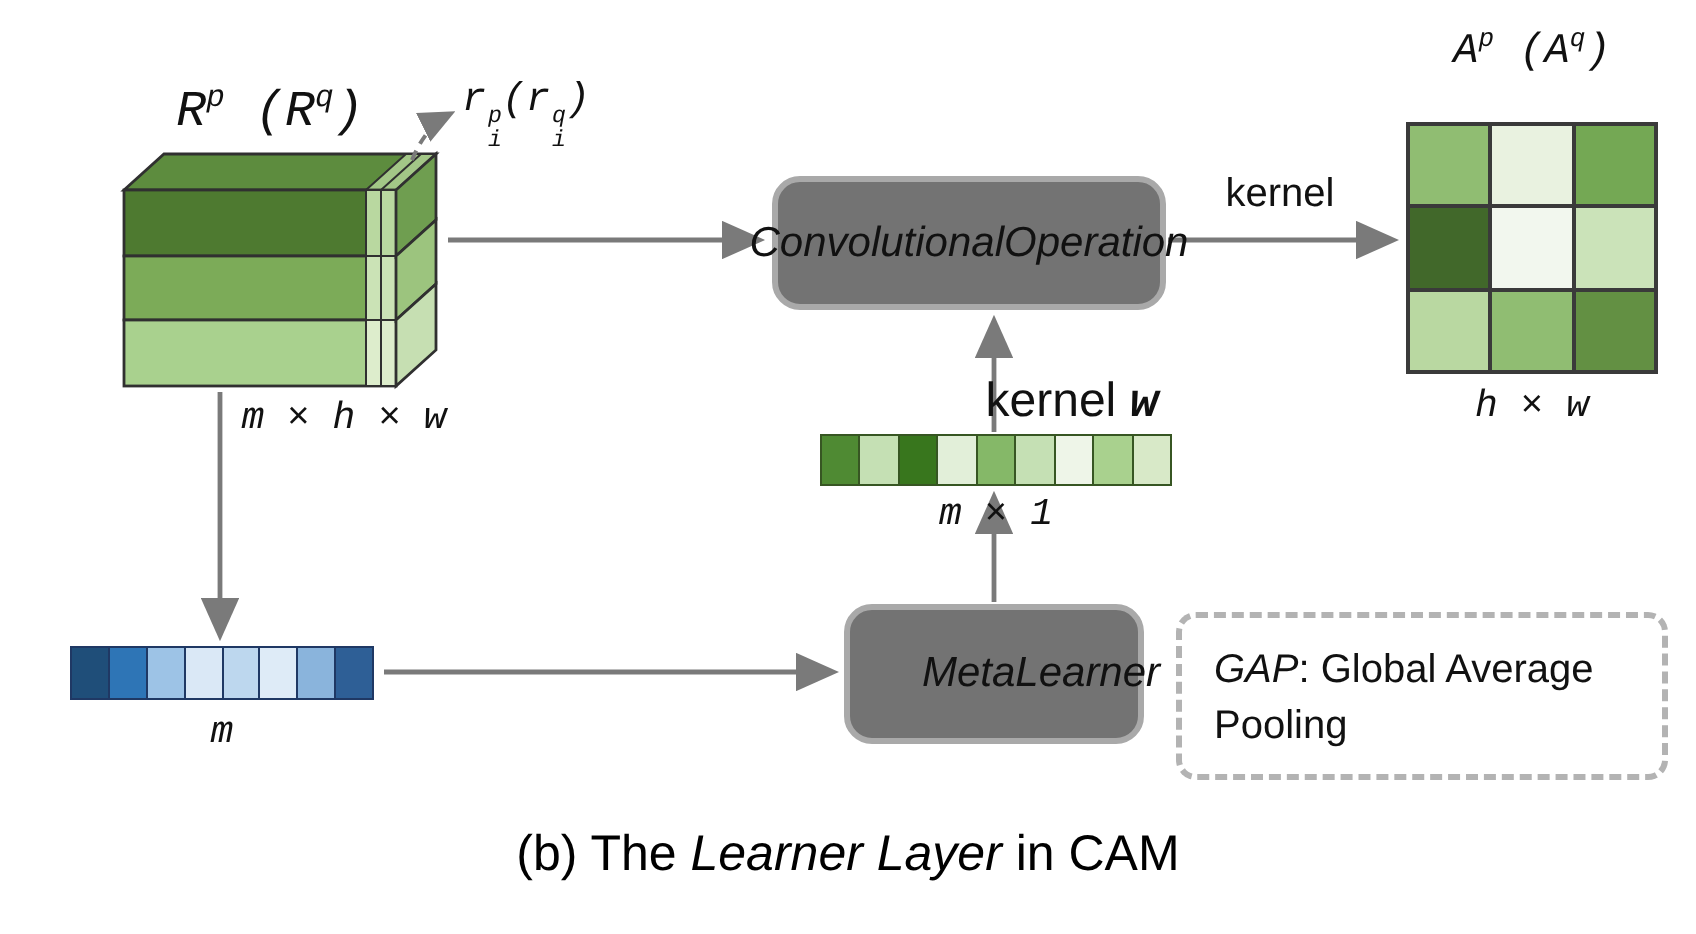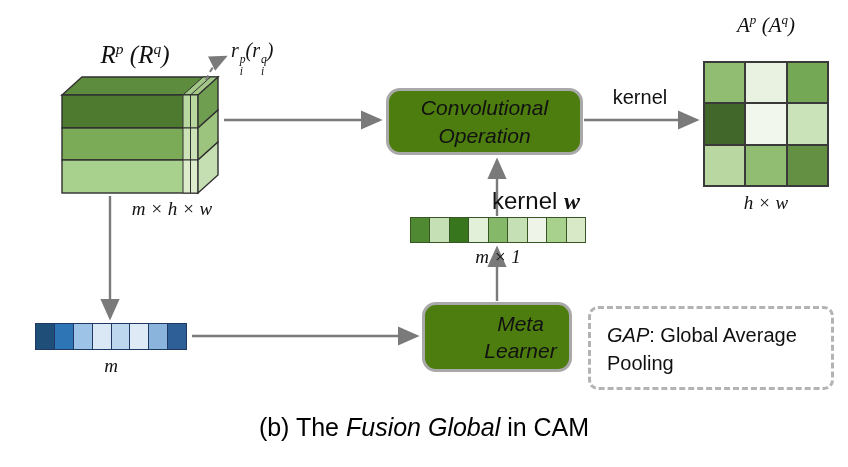--- a/index.html
+++ b/index.html
@@ -7,28 +7,28 @@
     position:relative;width:848px;height:467px;background:#ffffff;
     font-family:"Liberation Sans",sans-serif;color:#111;overflow:hidden;
   }
   #arrows{position:absolute;left:0;top:0;width:848px;height:467px;}
   .arrow{stroke:#7a7a7a;stroke-width:2.4;fill:none;}
   .dashed{stroke:#7a7a7a;stroke-width:2;fill:none;stroke-dasharray:5 4;}
   .edge{stroke:#303030;stroke-width:1.4;}
   .edge-thin{stroke:#303030;stroke-width:1;}
 
   .abs{position:absolute;}
-  .math{font-family:Liberation Serif, serif;font-style:italic;}
+  .math{font-family:Liberation Mono, monospace;font-style:italic;}
   sup{font-size:0.62em;}
   .stack{display:inline-flex;flex-direction:column;font-size:0.58em;line-height:1.08;vertical-align:-0.5em;margin-left:1px;font-style:italic;}
   .center{text-align:center;}
 
   .rbox{
-    position:absolute;background:#4d7c0f;border:3px solid #a9a9a9;border-radius:14px;
-    display:flex;flex-direction:column;align-items:center;justify-content:center;
+    position:absolute;background:#737373;border:3px solid #a9a9a9;border-radius:14px;
+    display:flex;align-items:center;justify-content:center;
     font-style:italic;font-size:21px;line-height:1.3;color:#111;box-sizing:border-box;
   }
 
   .strip{position:absolute;display:flex;border:1.5px solid currentColor;box-sizing:border-box;background:#fff;}
   .strip .cell{flex:1;border-right:1.5px solid currentColor;}
   .strip .cell:last-child{border-right:none;}
   #vector{color:#1f3864;}
   #kernel-strip{color:#375623;}
 
   #grid{
@@ -159,16 +159,16 @@
     <span>kernel</span> <span class="math" style="font-weight:bold;">w</span>
   </div>
 
   <div class="abs math center" style="left:448px;top:246px;width:100px;font-size:19px;">m × 1</div>
 
   <div id="legend" style="left:588px;top:306px;width:246px;height:84px;">
     <i>GAP</i><span>: Global Average Pooling</span>
   </div>
 
   <div id="caption">
-    <span>(b) The </span><i>Fusion Global</i><span> in CAM</span>
+    <span>(b) The </span><i>Learner Layer</i><span> in CAM</span>
   </div>
 
 </div>
 
 </body></html>

